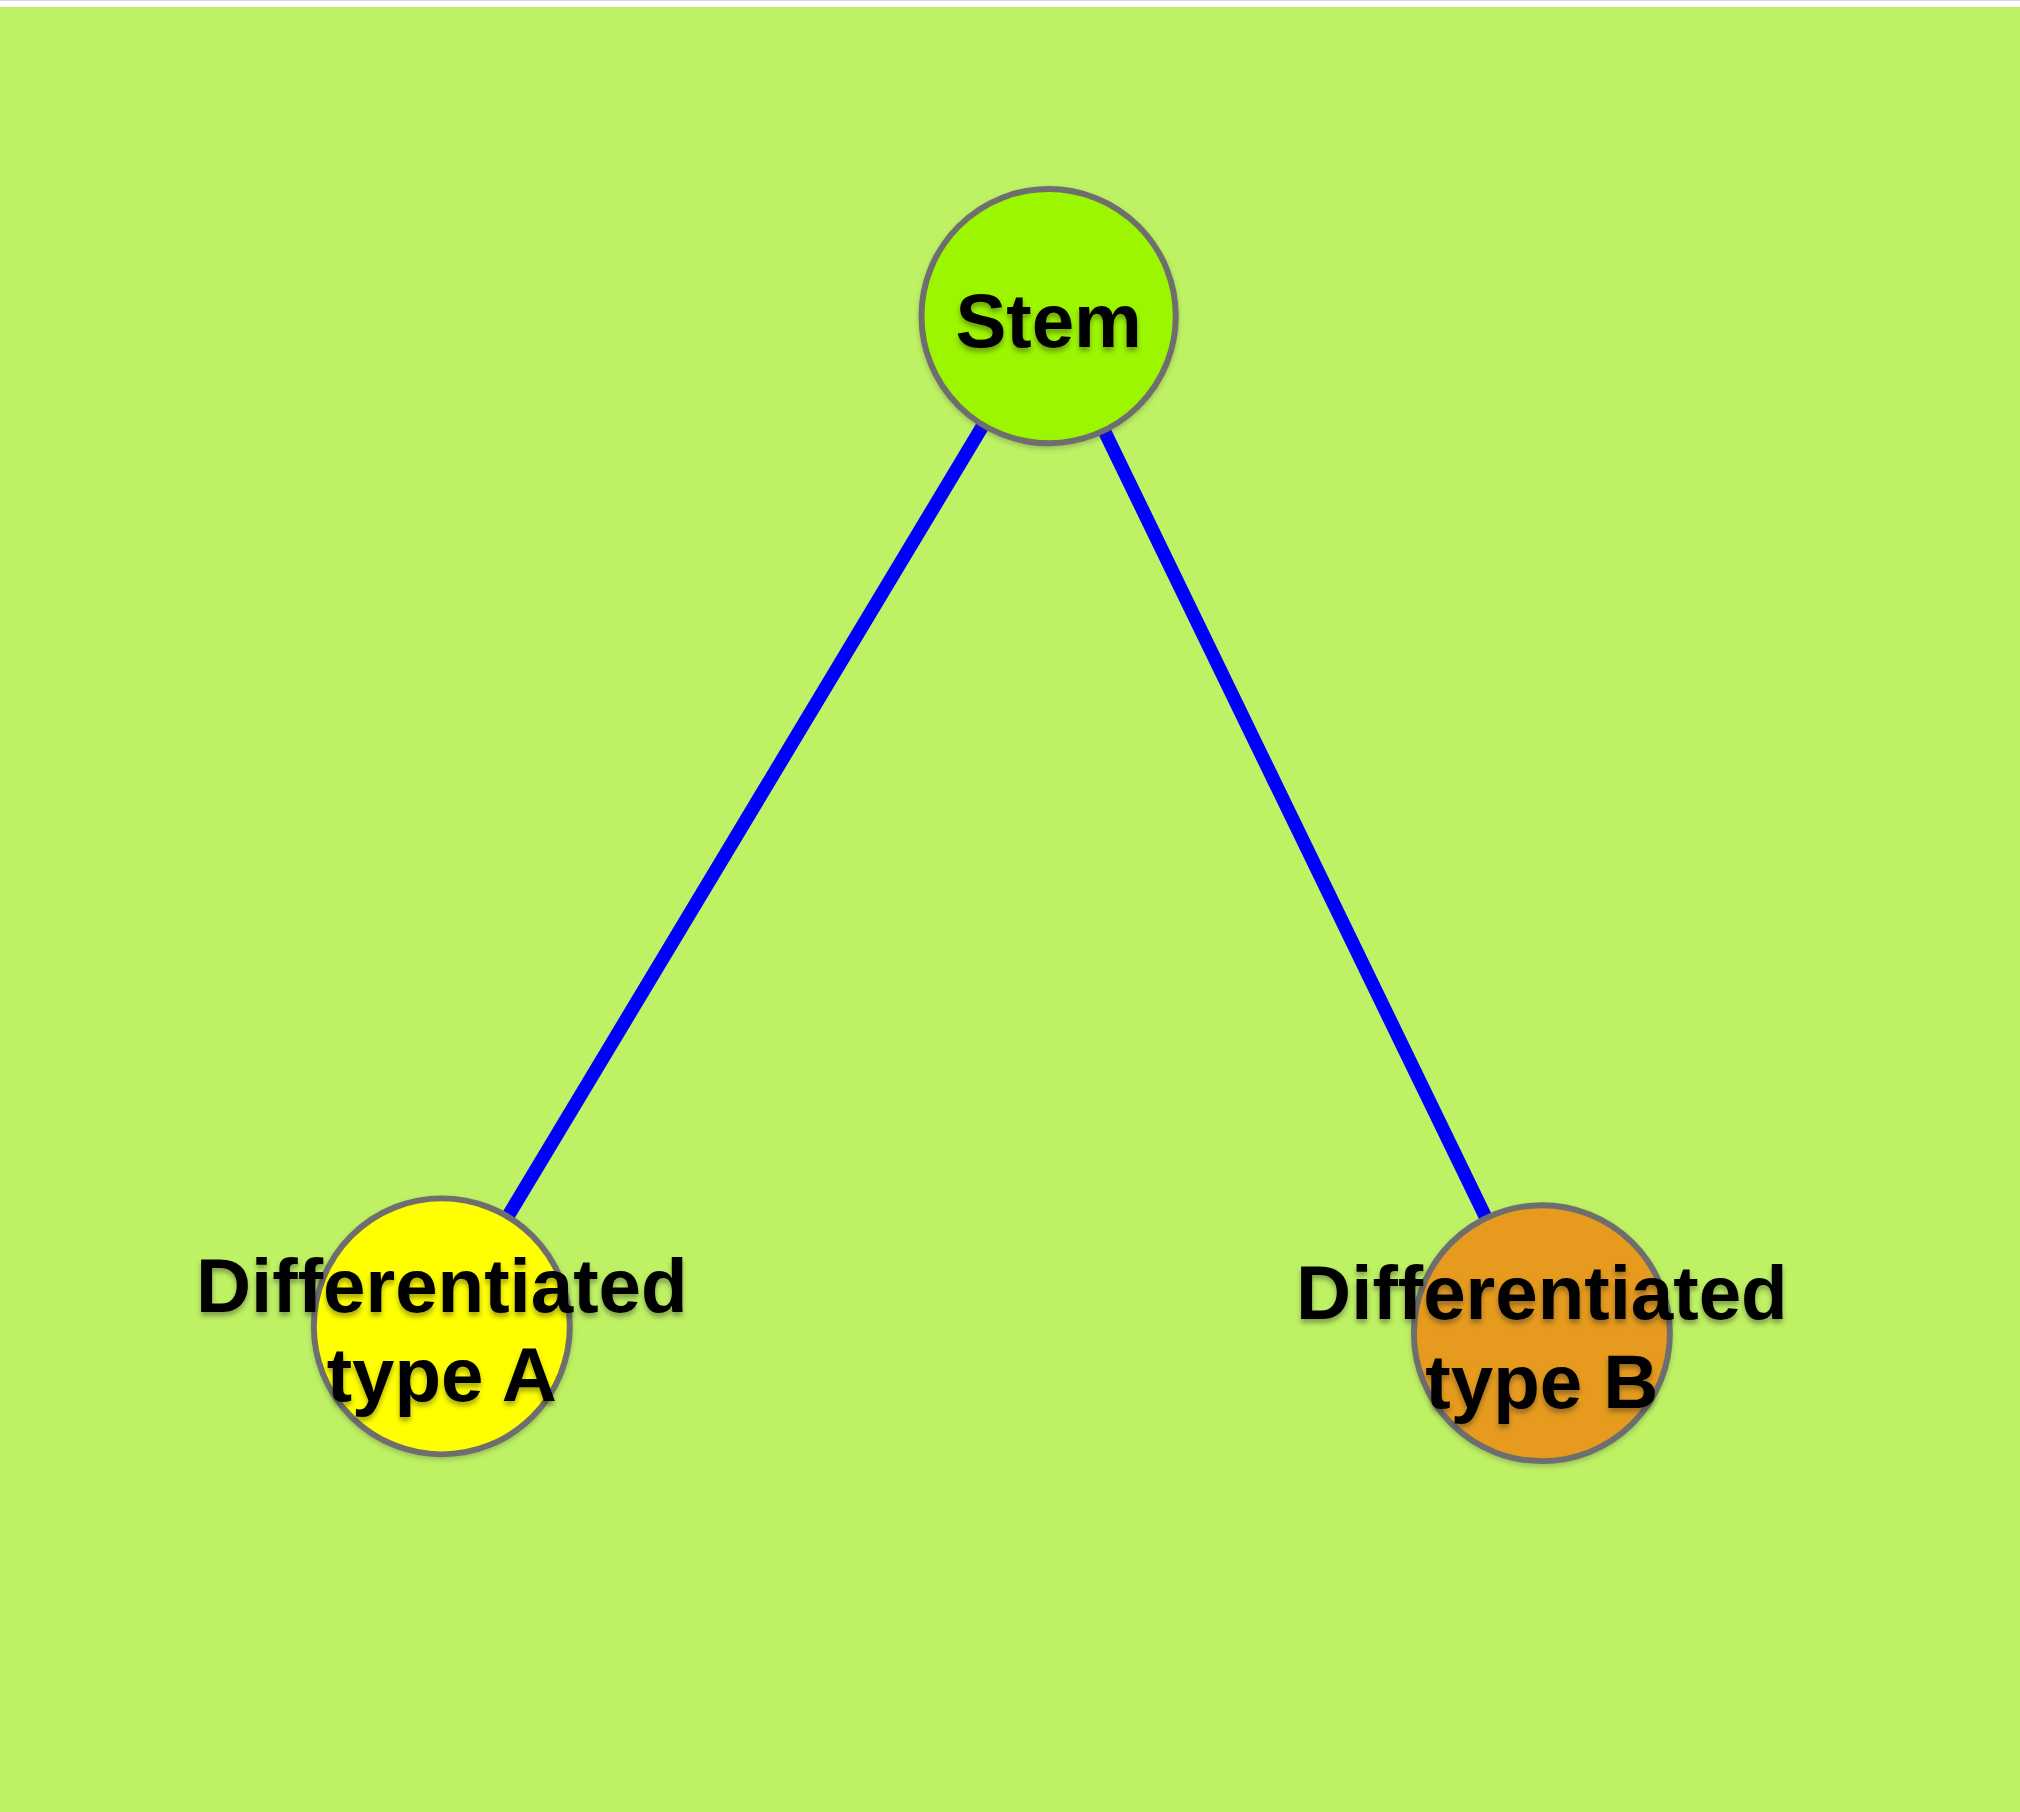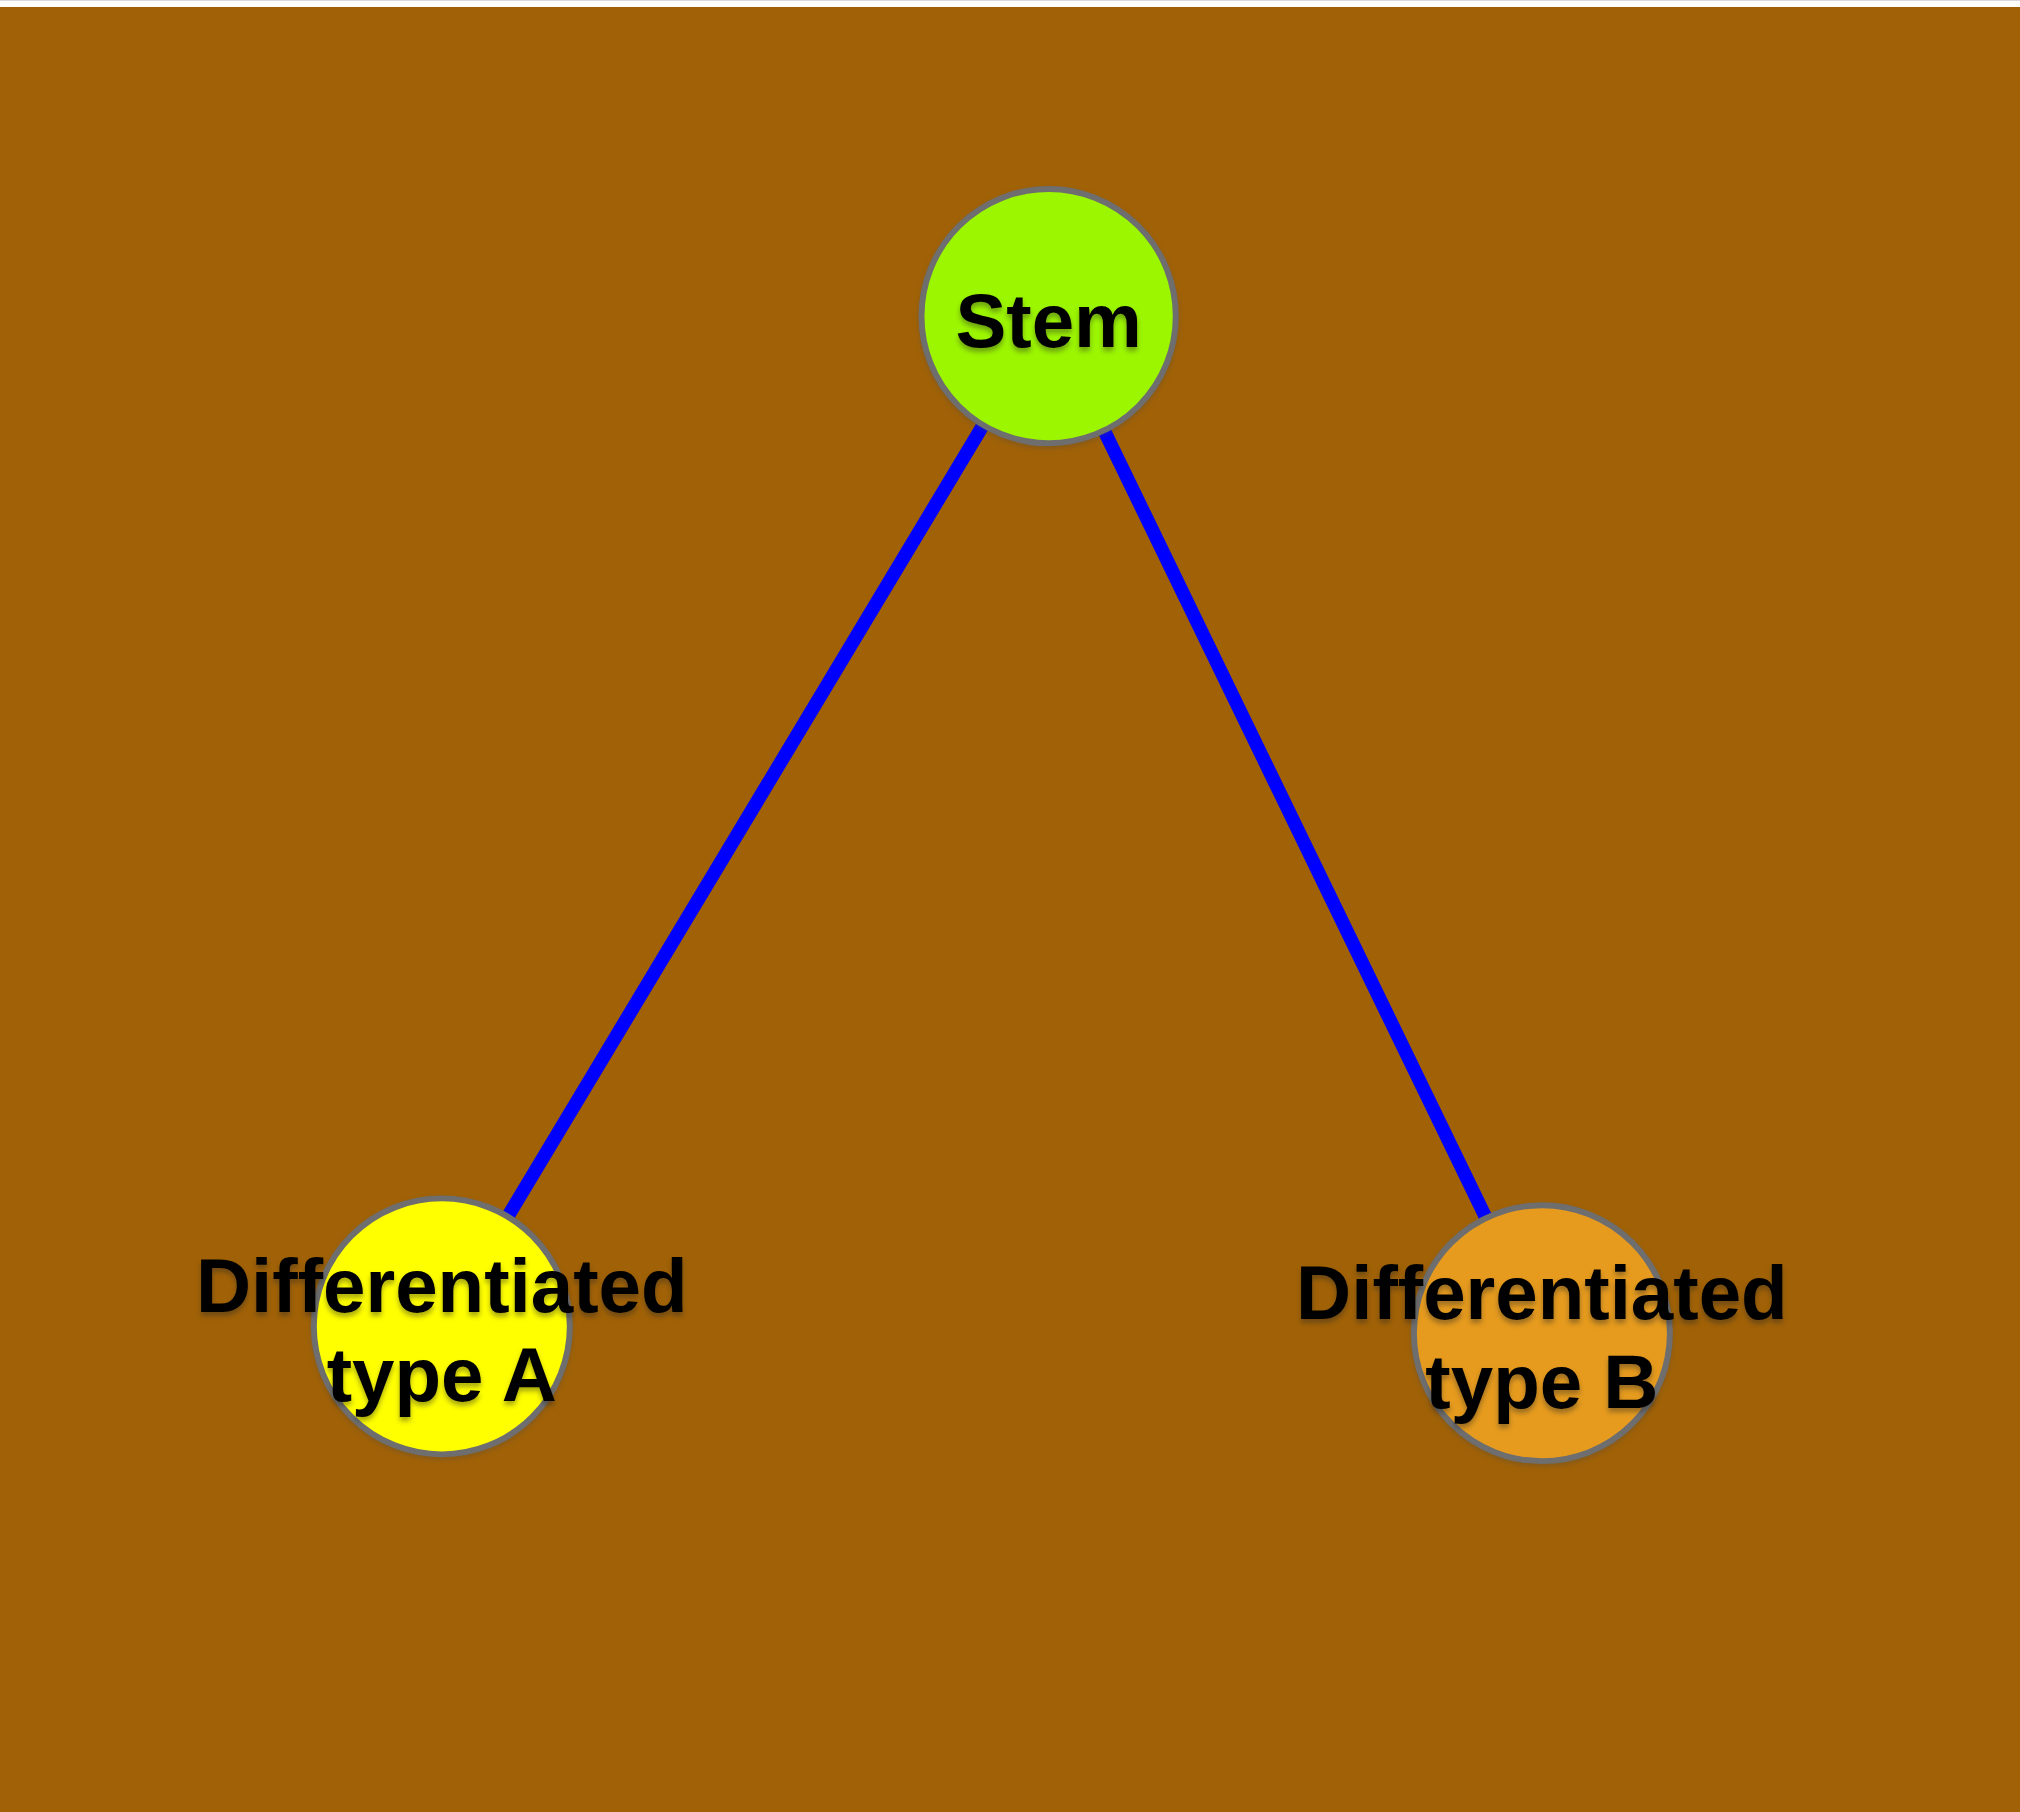--- a/index.html
+++ b/index.html
@@ -30,21 +30,21 @@
   }
   svg.diagram text.node-label {
     font-weight: bold;
     text-anchor: middle;
     text-shadow: 0px 4px 5px rgba(40,40,40,0.40);
   }
 </style>
 </head>
 <body style="background: rgb(201, 201, 252);">
 
-<div class="stage" style="width: 2021px; height: 1812px; background: #a16207;">
+<div class="stage" style="width: 2021px; height: 1812px; background: #bef264;">
   <div class="top-strip" style="height: 6px; background: rgb(255, 255, 255);"></div>
   <svg class="diagram" xmlns="http://www.w3.org/2000/svg" width="2021" height="1812" viewBox="0 0 2384 2138">
       <line x1="1237" y1="373" x2="521" y2="1565" stroke="#0000ff" stroke-width="16"></line>
       <line x1="1237" y1="373" x2="1819" y2="1573" stroke="#0000ff" stroke-width="16"></line>
       <circle class="node" cx="1237" cy="373" r="150" fill="#9cf600" stroke="#6e6e6e" stroke-width="7"></circle>
       <circle class="node" cx="521" cy="1565" r="151" fill="#ffff00" stroke="#6e6e6e" stroke-width="7"></circle>
       <circle class="node" cx="1819" cy="1573" r="151" fill="#e69b1e" stroke="#6e6e6e" stroke-width="7"></circle>
       <text class="node-label" x="1237" fill="#000000" font-size="90"><tspan x="1237" y="409">Stem</tspan></text>
       <text class="node-label" x="521" fill="#000000" font-size="90"><tspan x="521" y="1548.5">Differentiated</tspan><tspan x="521" y="1653.5">type A</tspan></text>
       <text class="node-label" x="1819" fill="#000000" font-size="90"><tspan x="1819" y="1556.5">Differentiated</tspan><tspan x="1819" y="1661.5">type B</tspan></text>

